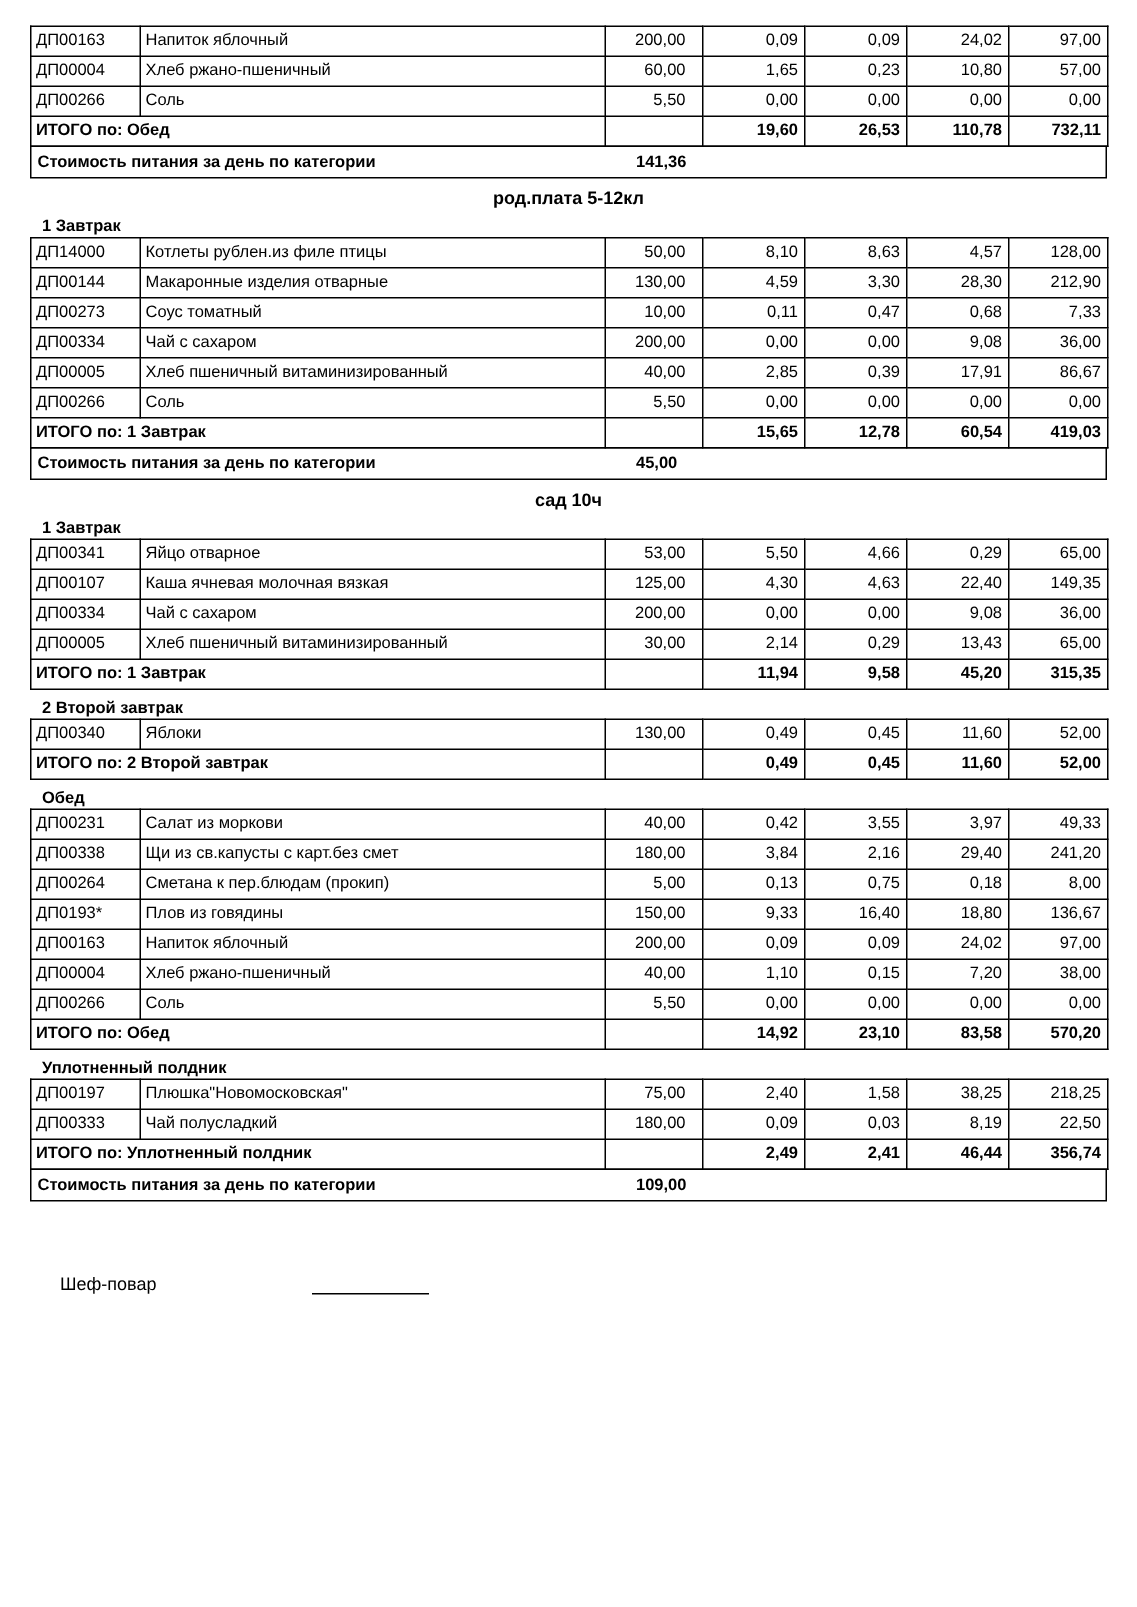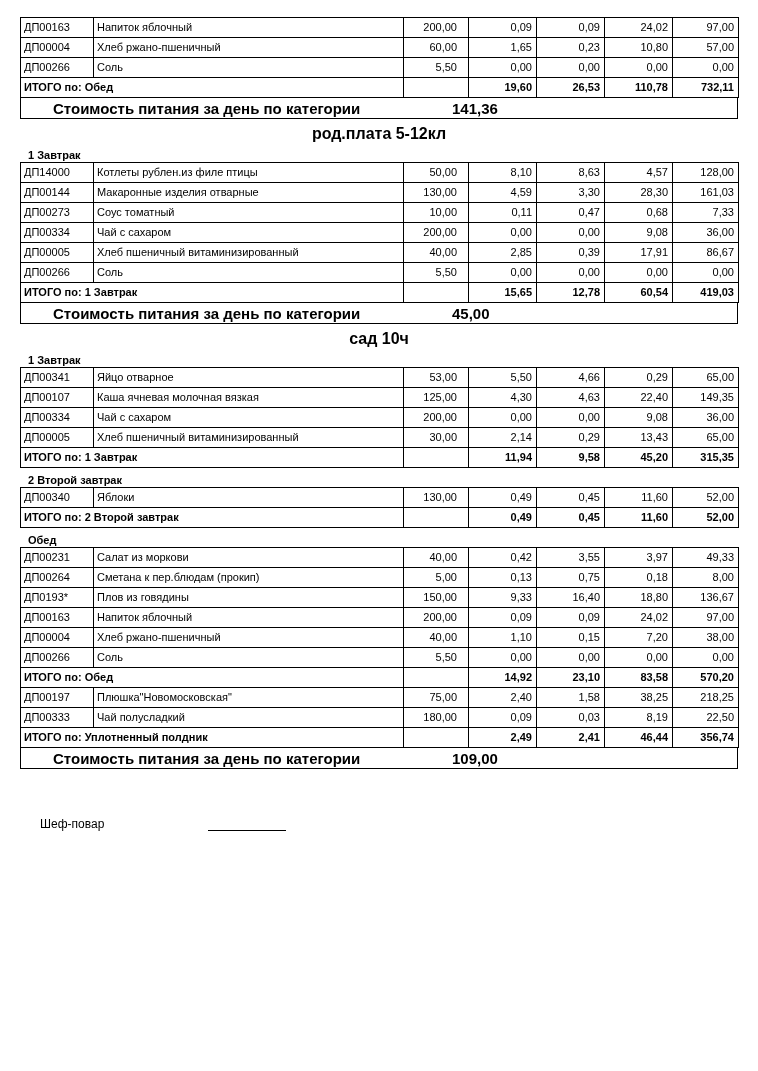--- a/index.html
+++ b/index.html
@@ -9,25 +9,25 @@
   .menu-table { border-collapse:collapse; table-layout:fixed; width:718px; margin-top:-1px; }
   .menu-table td { border:1px solid #000; font-size:11px; line-height:13px;
     padding:2px 3px; height:15px; overflow:hidden; white-space:nowrap; vertical-align:middle; }
   .menu-table td.code { text-align:left; }
   .menu-table td.name { text-align:left; }
   .menu-table td.num  { text-align:right; padding-right:4px; }
   .menu-table td.qty  { padding-right:11px; }
   .menu-table tr.total-row td { font-weight:bold; }
   .menu-table td.total-label { text-align:left; }
 
-  .section-title { width:718px; text-align:center; font-weight:bold; font-size:16px; margin:6px 0 2px 0; }
+  .section-title { width:718px; text-align:center; font-weight:bold; font-size:12px; margin:6px 0 2px 0; }
   .meal-header { font-weight:bold; font-size:11px; margin:6px 0 2px 8px; }
 
   .cost-row { width:718px; box-sizing:border-box; border:1px solid #000; margin-top:-1px;
-    display:flex; align-items:center; height:22px; font-weight:bold; font-size:15px;padding-left:28px; }
+    display:flex; align-items:center; height:22px; font-weight:bold; font-size:11px; }
   .cost-label { flex:0 0 399px; padding-left:4px; white-space:nowrap; overflow:hidden; }
   .cost-value { white-space:nowrap; }
 
   .footer { margin-top:48px; margin-left:20px; font-size:12px; display:flex; align-items:center; }
   .sig-line { display:inline-block; width:78px; height:13px; border-bottom:1px solid #000; margin-left:104px; }
 </style>
 </head>
 <body>
 
 <div class="page">
@@ -106,21 +106,21 @@
             <td class="num">4,57</td>
             <td class="num">128,00</td>
           </tr>
           <tr>
             <td class="code">ДП00144</td>
             <td class="name">Макаронные изделия отварные</td>
             <td class="num qty">130,00</td>
             <td class="num">4,59</td>
             <td class="num">3,30</td>
             <td class="num">28,30</td>
-            <td class="num">161,03</td>
+            <td class="num">212,90</td>
           </tr>
           <tr>
             <td class="code">ДП00273</td>
             <td class="name">Соус томатный</td>
             <td class="num qty">10,00</td>
             <td class="num">0,11</td>
             <td class="num">0,47</td>
             <td class="num">0,68</td>
             <td class="num">7,33</td>
           </tr>
@@ -270,20 +270,29 @@
           <tr>
             <td class="code">ДП00231</td>
             <td class="name">Салат из моркови</td>
             <td class="num qty">40,00</td>
             <td class="num">0,42</td>
             <td class="num">3,55</td>
             <td class="num">3,97</td>
             <td class="num">49,33</td>
           </tr>
           <tr>
+            <td class="code">ДП00338</td>
+            <td class="name">Щи из св.капусты с карт.без смет</td>
+            <td class="num qty">180,00</td>
+            <td class="num">3,84</td>
+            <td class="num">2,16</td>
+            <td class="num">29,40</td>
+            <td class="num">241,20</td>
+          </tr>
+          <tr>
             <td class="code">ДП00264</td>
             <td class="name">Сметана к пер.блюдам (прокип)</td>
             <td class="num qty">5,00</td>
             <td class="num">0,13</td>
             <td class="num">0,75</td>
             <td class="num">0,18</td>
             <td class="num">8,00</td>
           </tr>
           <tr>
             <td class="code">ДП0193*</td>
@@ -324,20 +333,21 @@
           <tr class="total-row">
             <td class="total-label" colspan="2">ИТОГО по: Обед</td>
             <td class="num qty"></td>
             <td class="num">14,92</td>
             <td class="num">23,10</td>
             <td class="num">83,58</td>
             <td class="num">570,20</td>
           </tr>
         </tbody>
       </table>
+      <div class="meal-header">Уплотненный полдник</div>
       <table class="menu-table">
         <colgroup>
           <col style="width: 73px;">
           <col style="width: 310px;">
           <col style="width: 65px;">
           <col style="width: 68px;">
           <col style="width: 68px;">
           <col style="width: 68px;">
           <col style="width: 66px;">
         </colgroup>

